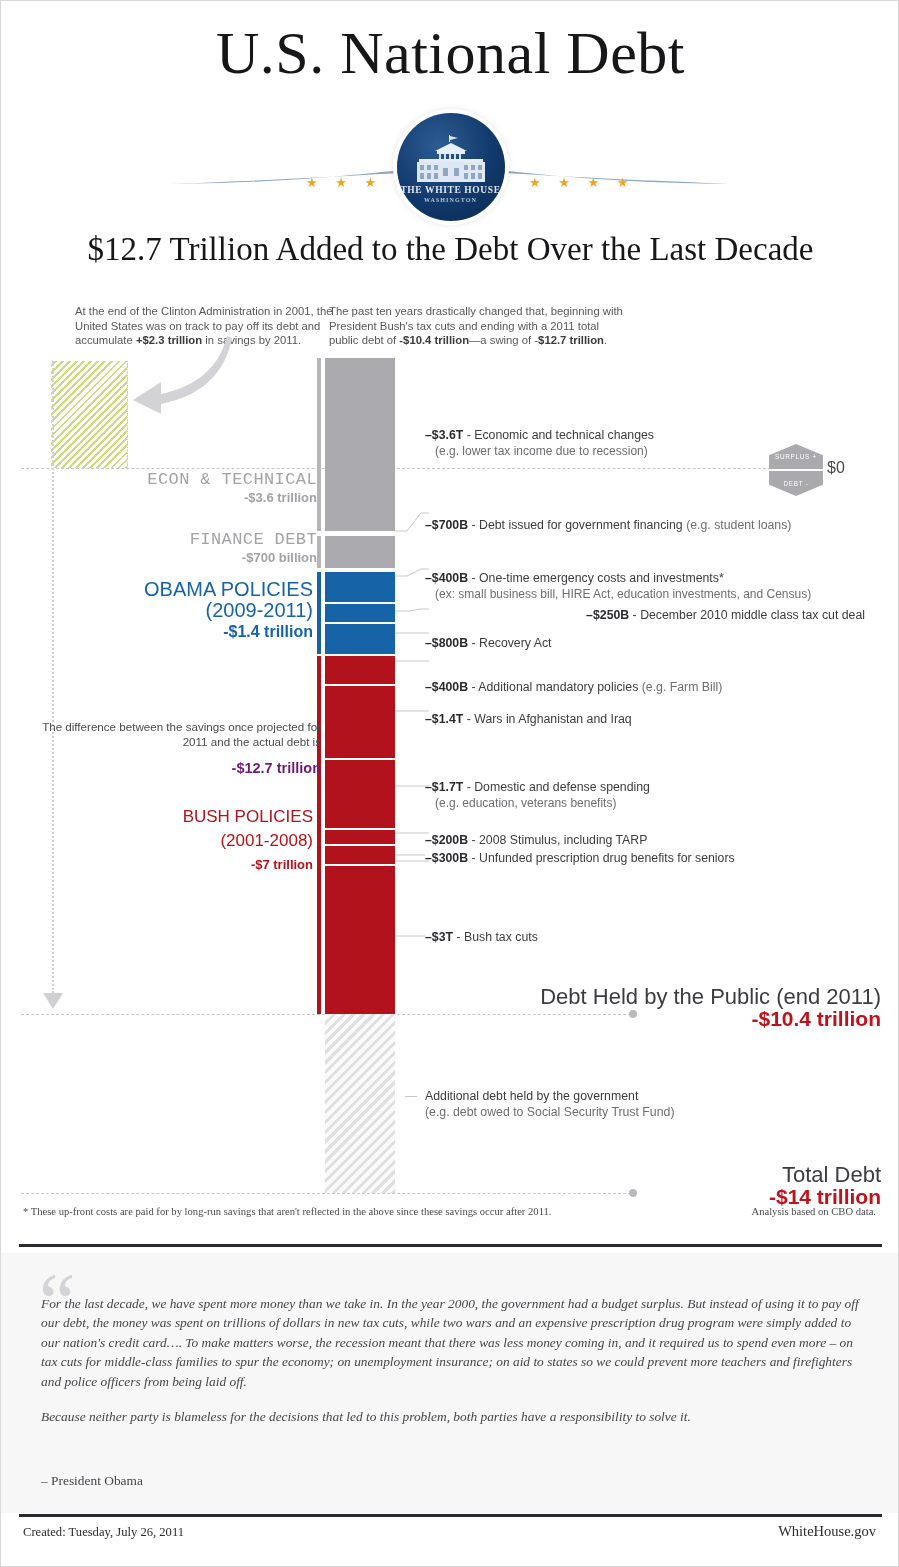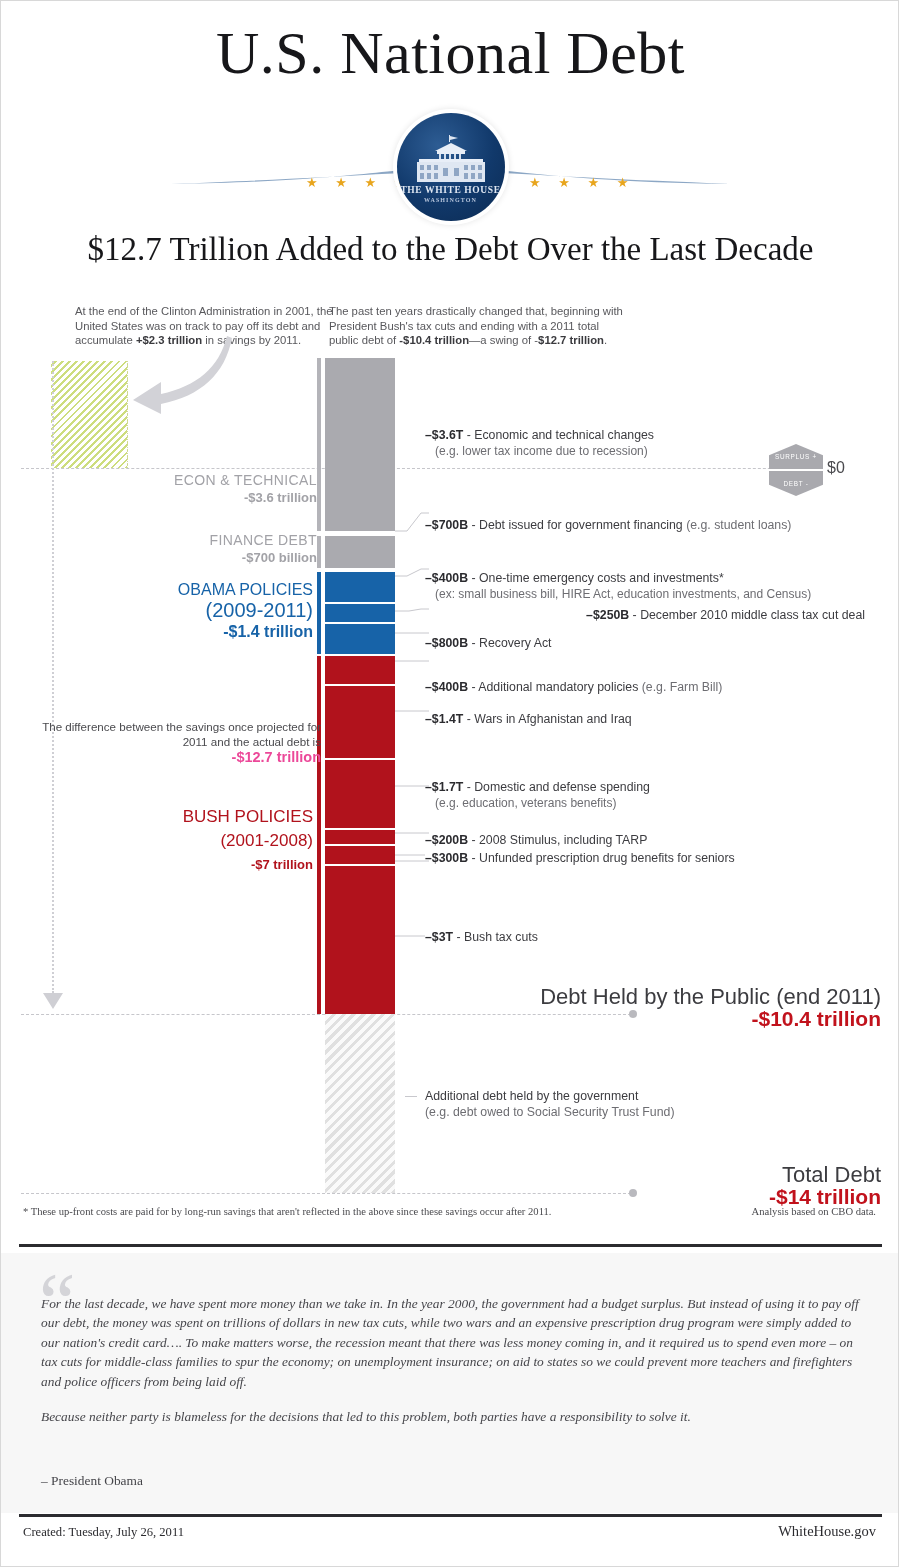--- a/index.html
+++ b/index.html
@@ -55,29 +55,29 @@
 
   .curvearrow{position:absolute;left:126px;top:333px;width:105px;height:80px;}
   .seg{position:absolute;left:324px;width:70px;}
   .tick{position:absolute;width:4px;}
 
   .hatchbot{position:absolute;left:324px;top:1013px;width:70px;height:179px;
      background:repeating-linear-gradient(-45deg,#e0e0e0 0 3px,#fafafa 3px 7px);}
 
   
   .catlabel{position:absolute;text-align:right;line-height:18px;}
-  .catlabel .ttl{font-size:14px;letter-spacing:.4px;}
+  .catlabel .ttl{font-size:17px;letter-spacing:.4px;font-family:Liberation Mono, monospace;}
   .catlabel .amt{font-size:13px;font-weight:bold;}
   .gray-c{color:#a2a2a7;}
   .blue-c{color:#1763a8;}
   .red-c{color:#b1121c;}
 
   .diffnote{position:absolute;left:28px;top:718px;width:292px;text-align:right;
             font-size:11.6px;line-height:15px;color:#4a4a4e;}
-  .diffnote .big{display:block;font-size:14.5px;font-weight:bold;color:#ec4899;margin-top:1px;}
+  .diffnote .big{display:block;font-size:14.5px;font-weight:bold;color:#701a75;margin-top:12px;}
 
   
   .ann{position:absolute;font-size:12.3px;color:#3c3c40;line-height:15.5px;}
   .ann b{font-weight:bold;color:#2b2b2f;}
   .ann .sub{display:block;color:#6d6d72;font-size:12px;padding-left:10px;}
   .ann .lt{color:#6d6d72;}
 
   .leader{position:absolute;stroke:#c8c8cd;stroke-width:1;fill:none;}
 
   
@@ -213,21 +213,21 @@
 
     <div class="catlabel gray-c" style="left:40px;top:470px;width:276px;">
       <div class="ttl">ECON &amp; TECHNICAL</div>
       <div class="amt">-$3.6 trillion</div>
     </div>
     <div class="catlabel gray-c" style="left:40px;top:530px;width:276px;">
       <div class="ttl">FINANCE DEBT</div>
       <div class="amt">-$700 billion</div>
     </div>
     <div class="catlabel blue-c" style="left:40px;top:578px;width:272px;line-height:21px;">
-      <div style="font-size:16px;">OBAMA POLICIES</div>
+      <div style="font-size:20px;">OBAMA POLICIES</div>
       <div style="font-size:20px;">(2009-2011)</div>
       <div style="font-size:16px;font-weight:bold;">-$1.4 trillion</div>
     </div>
     <div class="catlabel red-c" style="left:40px;top:804px;width:272px;line-height:24px;">
       <div style="font-size:17px;">BUSH POLICIES</div>
       <div style="font-size:17px;">(2001-2008)</div>
       <div style="font-size:13px;font-weight:bold;">-$7 trillion</div>
     </div>
 
     <div class="diffnote">

